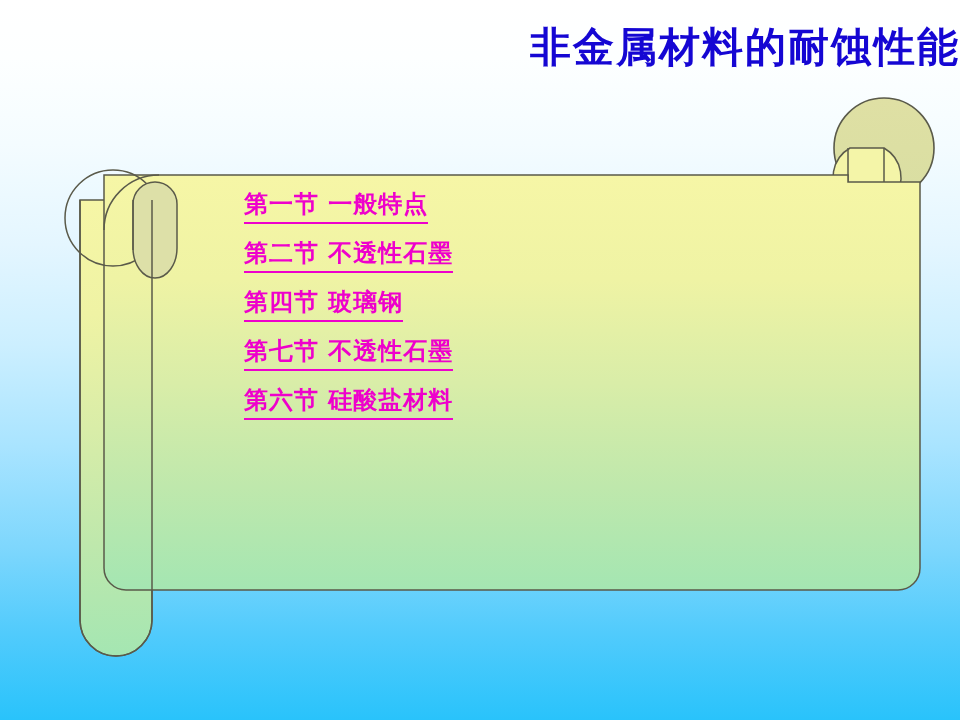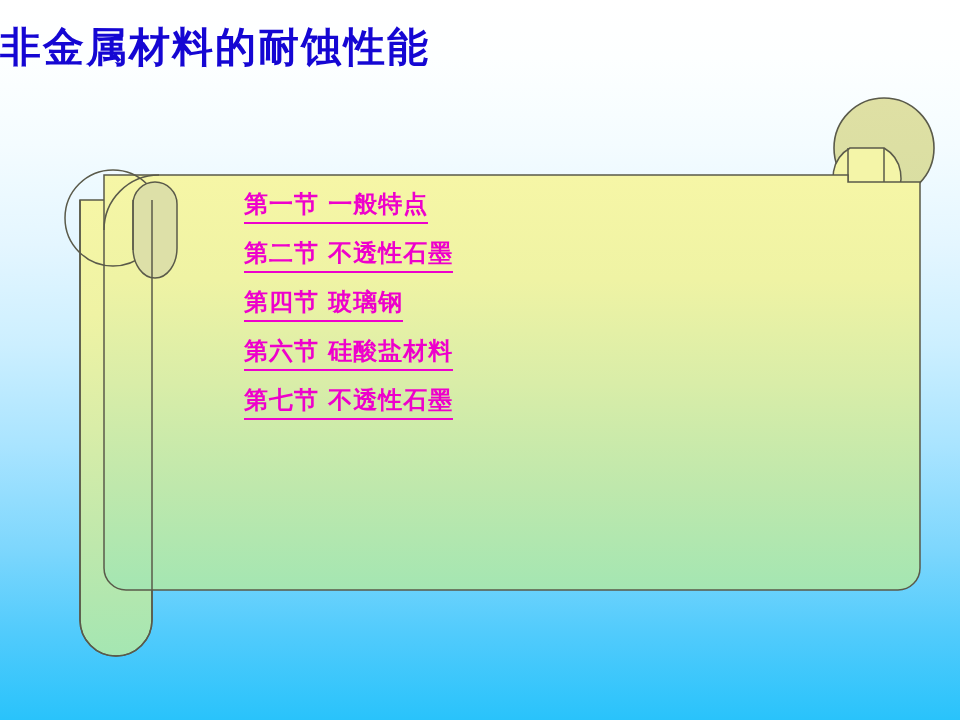--- a/index.html
+++ b/index.html
@@ -19,21 +19,21 @@
        #7ed7fd 76%,
        #51cbfc 88%,
        #29c3fb 100%);
     overflow:hidden;
   }
 
   
   .title{
     position:absolute;
     left:0;top:24px;width:960px;
-    text-align:left;
+    text-align:right;
     color:#1506d3;
     font-size:41px;
     font-weight:bold;
     letter-spacing:2px;
     line-height:1.15;
     white-space:nowrap;
     font-family:"DejaVu Sans","Liberation Sans",sans-serif;
   }
 
   
@@ -143,17 +143,17 @@
       </g>
     </svg>
   </div>
 
   <div class="title">非金属材料的耐蚀性能</div>
 
   <div class="toc">
     <div class="toc-item"><span class="txt">第一节  一般特点</span></div>
     <div class="toc-item"><span class="txt">第二节  不透性石墨</span></div>
     <div class="toc-item"><span class="txt">第四节  玻璃钢</span></div>
+    <div class="toc-item"><span class="txt">第七节  不透性石墨</span></div>
     <div class="toc-item"><span class="txt">第六节  硅酸盐材料</span></div>
-    <div class="toc-item"><span class="txt">第七节  不透性石墨</span></div>
   </div>
 
 </div>
 
 </body></html>

